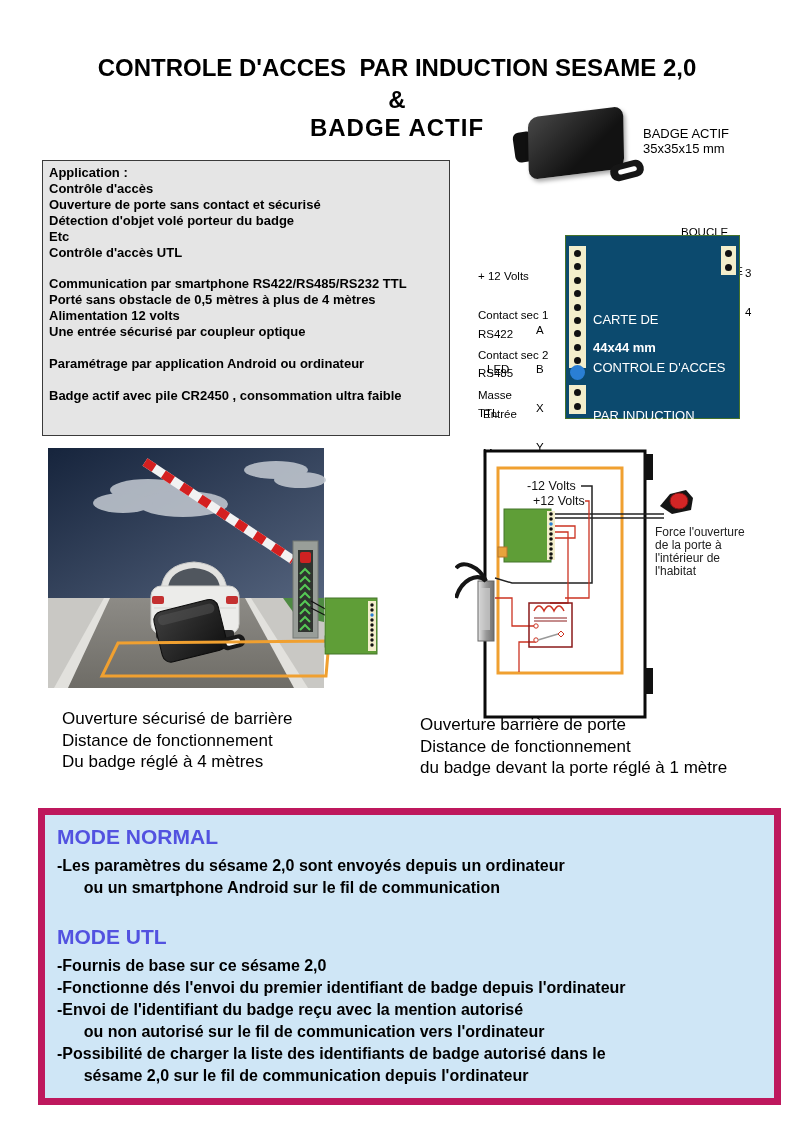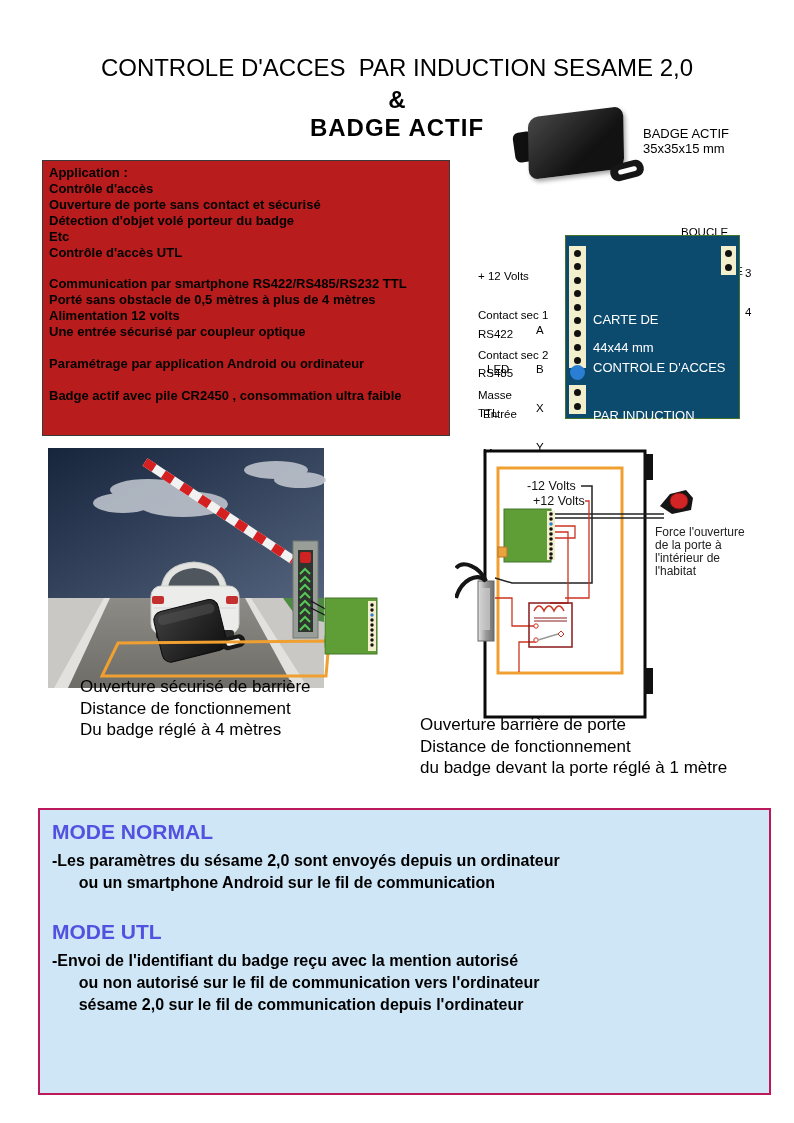--- a/index.html
+++ b/index.html
@@ -1,29 +1,29 @@
 <!DOCTYPE html>
 <html><head>
 <meta charset="utf-8">
 <style>
   html,body{margin:0;padding:0;background:#fff;}
   .page{position:relative;width:794px;height:1123px;background:#ffffff;
         font-family:"Liberation Sans",sans-serif;color:#000;overflow:hidden;}
 
   
   .title-l1{position:absolute;top:54px;left:0;width:100%;text-align:center;
-            font-size:24px;font-weight:normal;white-space:pre;}
+            font-size:24px;font-weight:bold;white-space:pre;}
   .title-l2{position:absolute;top:86px;left:0;width:100%;text-align:center;
             font-size:24px;font-weight:bold;}
   .title-l3{position:absolute;top:114px;left:0;width:100%;text-align:center;
             font-size:24px;font-weight:bold;letter-spacing:1px;}
 
   
   .app-box{position:absolute;left:42px;top:160px;width:394px;height:266px;
-           background:#b91c1c;border:1.5px solid #3a3a3a;padding:4px 6px;
+           background:#e5e5e5;border:1.5px solid #3a3a3a;padding:4px 6px;
            font-size:13px;font-weight:bold;line-height:15.9px;}
   .app-box .line{min-height:15.9px;white-space:pre-wrap;}
 
   
   .badge-photo{position:absolute;left:512px;top:104px;width:140px;height:86px;}
   .bp-body{position:absolute;left:16px;top:8px;width:96px;height:62px;
            background:linear-gradient(140deg,#474747,#121212 65%);
            border-radius:10px;transform:rotate(-7deg) skewX(-6deg);
            box-shadow:2px 3px 4px rgba(0,0,0,.35);}
   .bp-ear-r{position:absolute;left:98px;top:58px;width:34px;height:17px;
@@ -39,38 +39,38 @@
          background:#0c4a6e;border:1px solid #46722a;}
   .pinstrip{position:absolute;background:#f3eecb;display:flex;flex-direction:column;
             justify-content:space-between;align-items:center;padding:4px 0;box-sizing:border-box;}
   .pin{width:7px;height:7px;border-radius:50%;background:#111;}
   .strip-left{left:3px;top:10px;width:17px;height:122px;}
   .strip-bottom{left:3px;top:149px;width:17px;height:29px;}
   .strip-right{left:155px;top:10px;width:15px;height:29px;}
   .led-dot{position:absolute;left:4px;top:129px;width:15px;height:15px;border-radius:50%;
            background:#2a7fd4;}
   .board-title{position:absolute;left:27px;top:44px;color:#fff;font-size:13px;line-height:16px;white-space:pre;}
-  .board-size{position:absolute;left:27px;top:104px;color:#fff;font-size:13px;}
+  .board-size{position:absolute;left:27px;top:104px;color:#fff;font-size:13px;font-weight:bold;}
   .side-label{position:absolute;font-size:11.5px;line-height:13.3px;white-space:pre;}
   .lbl-grp1{left:478px;top:243px;}
   .lbl-proto{left:478px;top:301px;}
   .lbl-letters{left:536px;top:298px;line-height:13px;}
   .lbl-led{left:487px;top:363px;}
   .lbl-bot{left:483px;top:381px;}
   .lbl-boucle{left:681px;top:199px;}
   .lbl-rpins{left:745px;top:241px;line-height:13px;}
 
   
   .caption{position:absolute;font-size:17px;line-height:21.5px;}
-  .cap-left{left:62px;top:676px;margin-left:18px;}
+  .cap-left{left:62px;top:708px;}
   .cap-right{left:420px;top:714px;}
 
   
   .modes-box{position:absolute;left:38px;top:808px;width:705px;height:267px;
-             background:#cfe6f6;border:2px solid #be185d;padding:8px 12px;}
+             background:#cfe6f6;border:7px solid #be185d;padding:8px 12px;}
   .mode-title{color:#5252e0;font-weight:bold;font-size:21px;margin:2px 0 6px 0;}
   .mode-title.utl{margin-top:26px;}
   .mode-line{font-size:16px;font-weight:bold;line-height:22px;white-space:pre-wrap;min-height:22px;}
 
   .scene{position:absolute;}
   svg text{font-family:"Liberation Sans",sans-serif;}
 </style>
 </head>
 <body>
 
@@ -347,18 +347,21 @@
     <div>Ouverture barrière de porte</div>
     <div>Distance de fonctionnement</div>
     <div>du badge devant la porte réglé à 1 mètre</div>
   </div>
 
   <div class="modes-box">
     <div class="mode-title">MODE NORMAL</div>
     <div class="mode-line">-Les paramètres du sésame 2,0 sont envoyés depuis un ordinateur</div>
     <div class="mode-line">      ou un smartphone Android sur le fil de communication</div>
     <div class="mode-title utl">MODE UTL</div>
+    <div class="mode-line">-Fournis de base sur ce sésame 2,0</div>
+    <div class="mode-line">-Fonctionne dés l'envoi du premier identifiant de badge depuis l'ordinateur</div>
     <div class="mode-line">-Envoi de l'identifiant du badge reçu avec la mention autorisé</div>
     <div class="mode-line">      ou non autorisé sur le fil de communication vers l'ordinateur</div>
+    <div class="mode-line">-Possibilité de charger la liste des identifiants de badge autorisé dans le</div>
     <div class="mode-line">      sésame 2,0 sur le fil de communication depuis l'ordinateur</div>
   </div>
 
 </div>
 
 </body></html>

